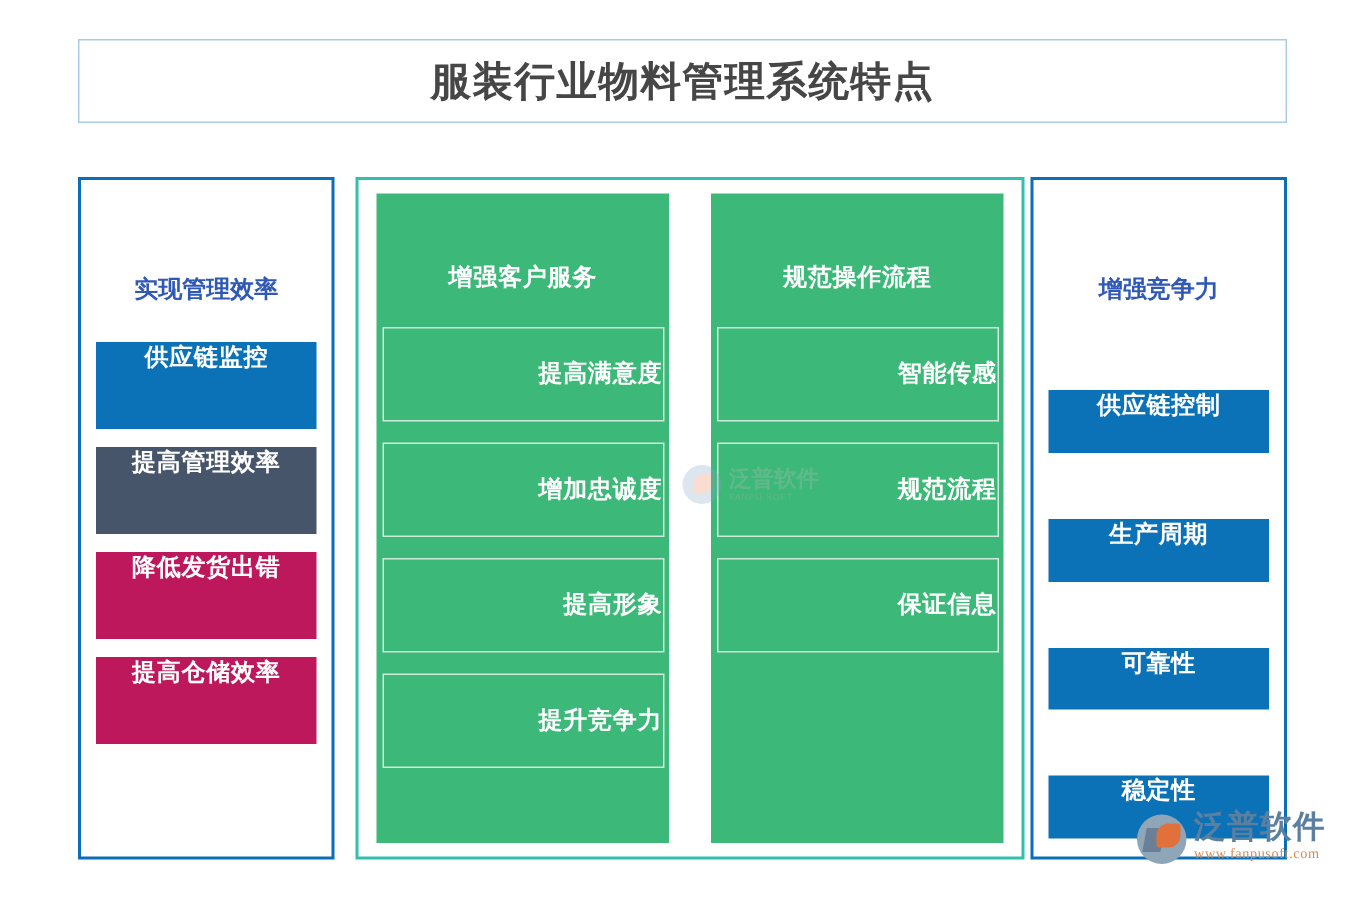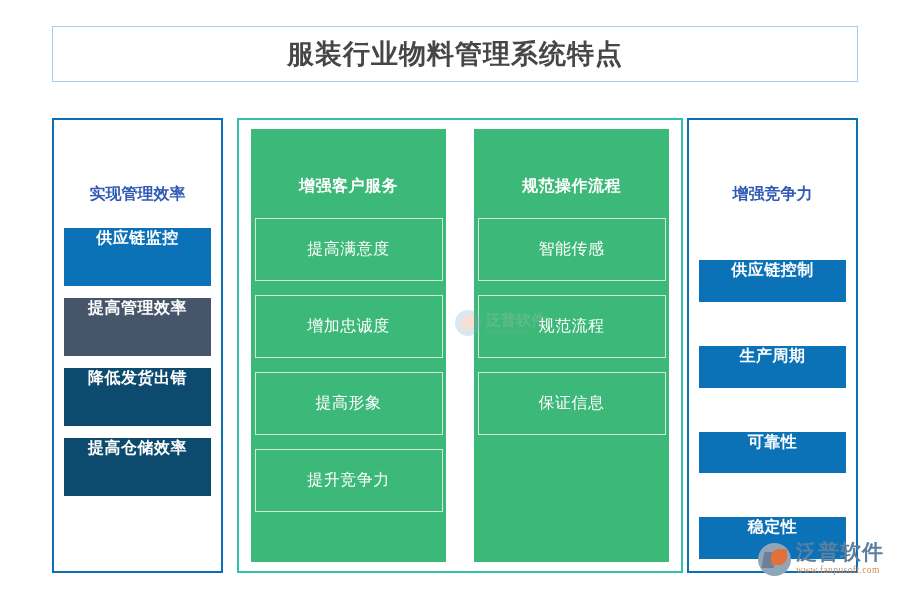--- a/index.html
+++ b/index.html
@@ -80,21 +80,21 @@
     align-items: flex-start;
     justify-content: center;
     font-size: 16px;
     font-weight: bold;
     color: #ffffff;
     white-space: nowrap;
     letter-spacing: 0.5px;
   }
   .sw-blue  { background: #0b72b8; }
   .sw-navy  { background: #47556b; }
-  .sw-gray  { background: #0c4a6e; }
+  .sw-gray  { background: #be185d; }
 
   
   #middle-container {
     position: absolute;
     left: 237px;
     top: 0;
     width: 446px;
     height: 455px;
     border: 2px solid #33bfae;
     background: #ffffff;
@@ -121,23 +121,23 @@
     white-space: nowrap;
     letter-spacing: 0.5px;
   }
   .green-item {
     width: 188px;
     height: 63px;
     border: 1px solid #cfe9dc;
     margin-bottom: 14px;
     display: flex;
     align-items: center;
-    justify-content: center;
+    justify-content: flex-end;
     font-size: 16px;
-    font-weight: normal;
+    font-weight: bold;
     color: #ffffff;
     white-space: nowrap;
     letter-spacing: 0.5px;
   }
 
   
   #center-watermark {
     position: absolute;
     left: 455px;
     top: 305px;

